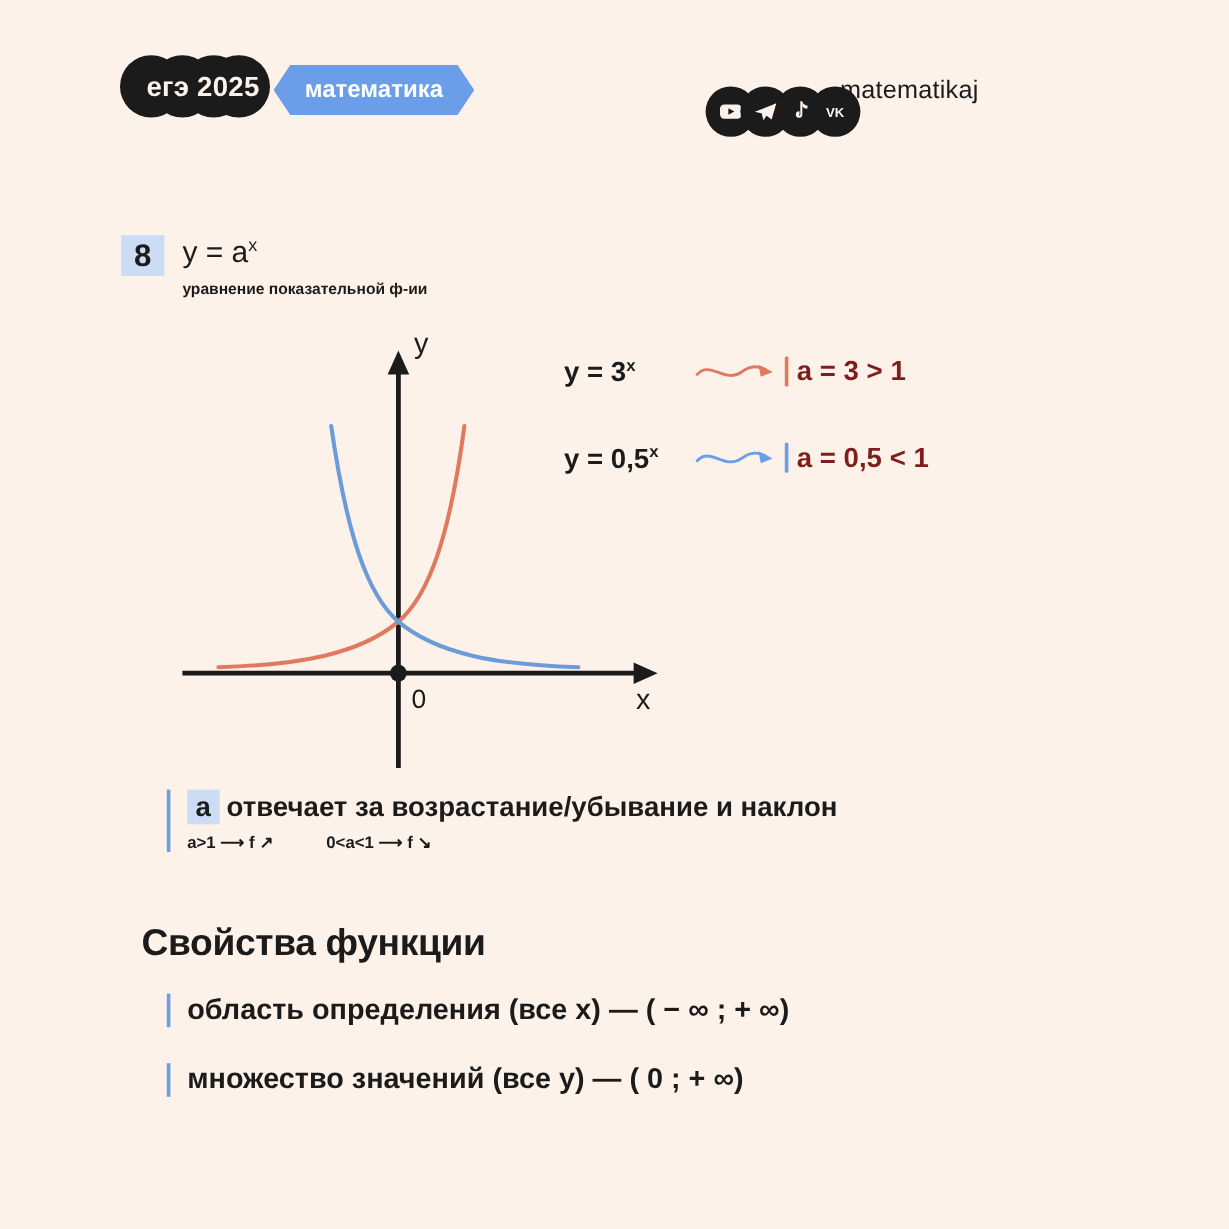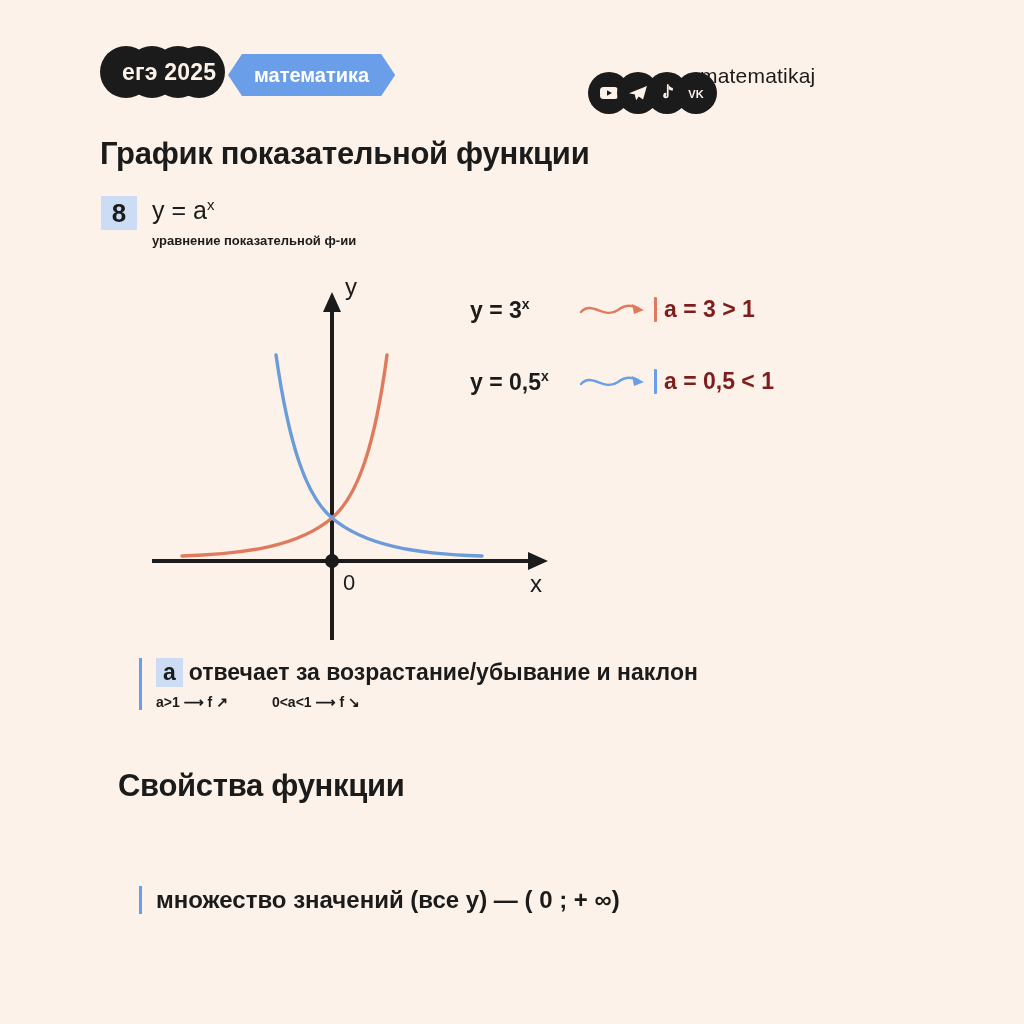--- a/index.html
+++ b/index.html
@@ -296,21 +296,20 @@
       <div class="s-icon">
         <svg width="24" height="14" viewBox="0 0 24 14">
           <text x="12" y="11.5" font-family="Liberation Sans, sans-serif" font-size="11" font-weight="bold" fill="#fdf2e9" text-anchor="middle">VK</text>
         </svg>
       </div>
     </div>
 
     <div class="brand-name">matematikaj</div>
   </div>
 
-  <div class="section-title" id="title-main">График показательной функции</div>
 
   <div class="num-box">8</div>
   <div class="formula-main">
     <span>y = a</span><sup>x</sup>
   </div>
   <div class="formula-caption">уравнение показательной ф-ии</div>
 
   <div class="graph">
     <svg width="430" height="370" viewBox="0 0 430 370">
 
@@ -364,15 +363,16 @@
       <span class="note-var">a</span>
       <span>отвечает за возрастание/убывание и наклон</span>
     </div>
     <div class="note-line-2">
       <span>a&gt;1 ⟶ f ↗</span>
       <span>0&lt;a&lt;1 ⟶ f ↘</span>
     </div>
   </div>
 
   <div class="section-title" id="title-props">Свойства функции</div>
+  <div class="prop-item" id="prop-item-0">область определения (все x) — ( − ∞ ; + ∞)</div>
   <div class="prop-item" id="prop-item-1">множество значений (все y) — ( 0 ; + ∞)</div>
 
 </div>
 
 </body></html>

